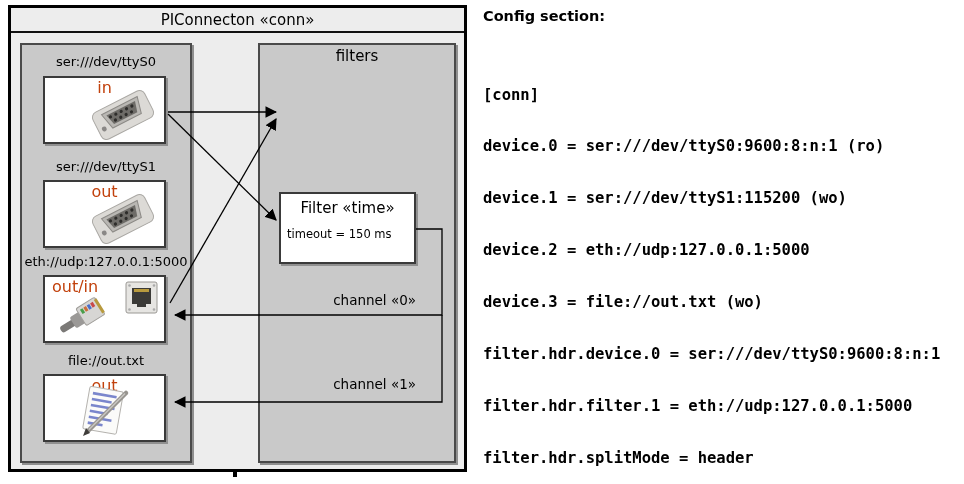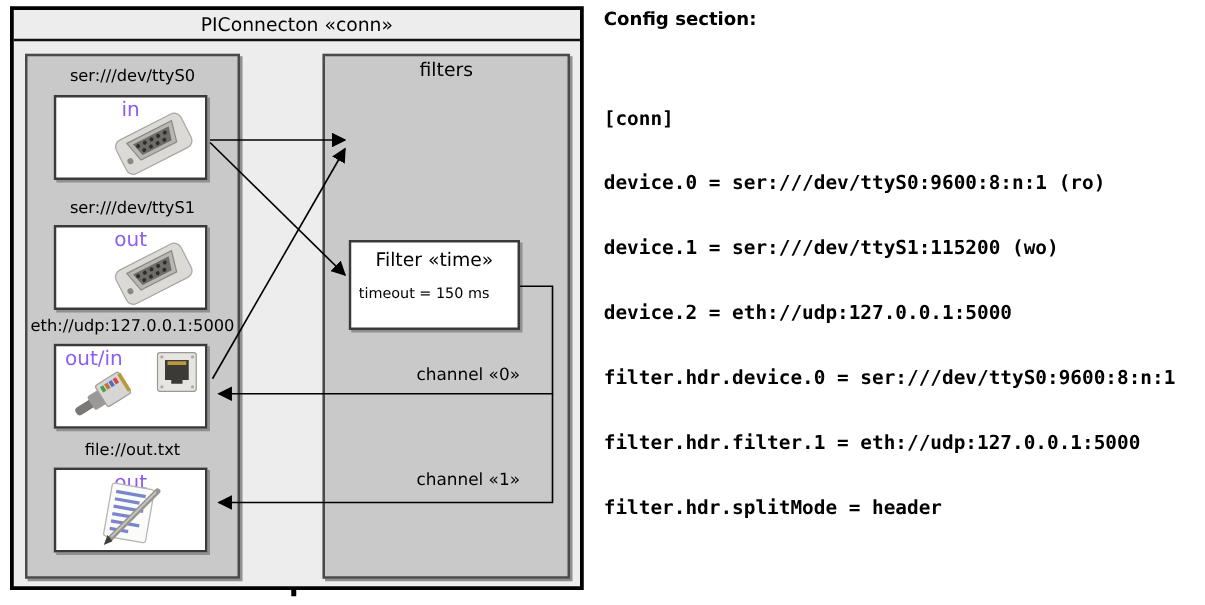--- a/index.html
+++ b/index.html
@@ -19,21 +19,21 @@
          border:2px solid #4a4a4a;box-shadow:2px 2px 0 #8f8f8f;}
   .left-panel{left:9px;width:168px;}
   .filters-panel{left:247px;width:194px;}
   .filters-title{position:absolute;left:0;top:2px;width:100%;text-align:center;font-size:15px;}
 
   
   .dev-label{position:absolute;left:0;width:100%;text-align:center;font-size:13px;white-space:nowrap;}
   .dev-box{position:absolute;left:21px;width:119px;height:64px;background:#fff;
            border:2px solid #3a3a3a;box-shadow:2px 2px 0 #909090;}
   .port-label{position:absolute;top:0;left:0;width:100%;text-align:center;
-              font-size:16px;line-height:20px;color:#8b5cf6;}
+              font-size:16px;line-height:20px;color:#c2410c;}
   .port-label.tl{text-align:left;padding-left:7px;width:auto;}
 
   
   .filter-box{position:absolute;left:19px;width:133px;background:#fff;
               border:2px solid #3a3a3a;box-shadow:2px 2px 0 #909090;}
   .filter-box.hdr{top:36px;height:69px;}
   .filter-box.time{top:147px;height:68px;}
   .filter-title{text-align:center;font-size:15px;margin-top:5px;}
   .filter-attrs{font-size:11.5px;line-height:14px;margin:10px 0 0 6px;}
 
@@ -196,20 +196,21 @@
   </div>
 
   <div class="bottom-tick"></div>
 
   <div class="config-heading">Config section:</div>
   <div class="config-block">
     <div>[conn]</div>
     <div>device.0 = ser:///dev/ttyS0:9600:8:n:1 (ro)</div>
     <div>device.1 = ser:///dev/ttyS1:115200 (wo)</div>
     <div>device.2 = eth://udp:127.0.0.1:5000</div>
+    <div>device.3 = file://out.txt (wo)</div>
     <div>filter.hdr.device.0 = ser:///dev/ttyS0:9600:8:n:1</div>
     <div>filter.hdr.filter.1 = eth://udp:127.0.0.1:5000</div>
     <div>filter.hdr.splitMode = header</div>
     
     
     
     
     
     
     

